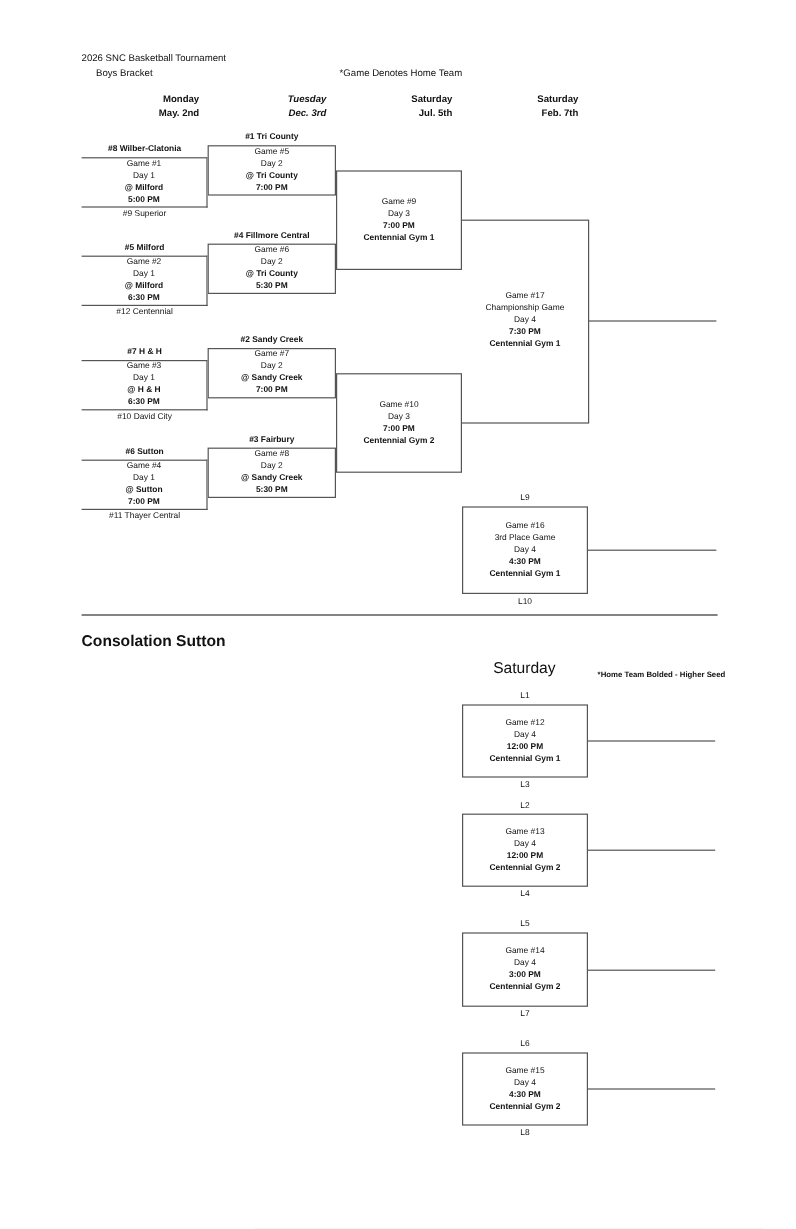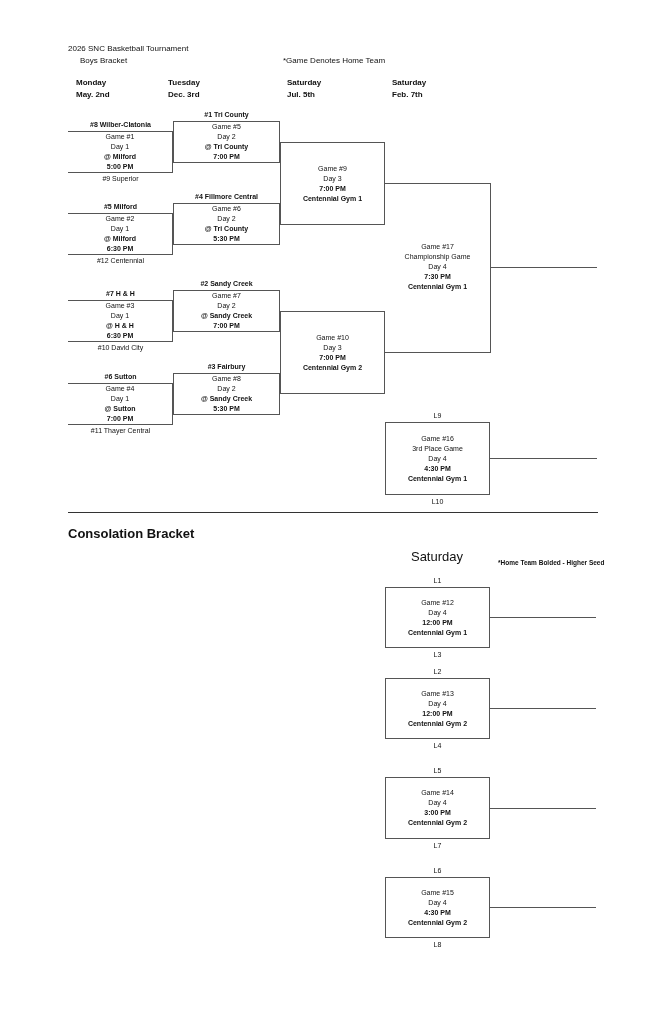--- a/index.html
+++ b/index.html
@@ -4,21 +4,21 @@
 <style>
   html,body { margin:0; padding:0; background:#e8e8e8; }
   .stage {
     position:relative; width:663px; height:1024px; margin:0 auto;
     background:#ffffff; overflow:hidden;
     font-family:"Liberation Sans", sans-serif; color:#111;
   }
   .t { position:absolute; white-space:nowrap; }
   .b { font-weight:bold; }
   .title { font-size:8px; font-weight:normal; line-height:12px; }
-  .colhead { position:absolute; width:90px; text-align:left; font-size:8px; font-weight:bold; line-height:12px; }
+  .colhead { position:absolute; width:90px; text-align:right; font-size:8px; font-weight:bold; line-height:12px; }
   .gb { position:absolute; box-sizing:border-box; border:1px solid #555; background:#fff; text-align:center; }
   .gb.noleft { border-left:0; }
   .gb.center { display:flex; flex-direction:column; justify-content:center; }
   .r { font-size:7px; line-height:10px; white-space:nowrap; }
   .team { position:absolute; width:105px; text-align:center; font-size:7px; line-height:10px; white-space:nowrap; }
   .hl { position:absolute; height:0; border-top:1px solid #555; }
   .vl { position:absolute; width:0; border-left:1px solid #555; }
   .divider { position:absolute; height:0; border-top:1px solid #333; }
   .h2 { font-size:13px; font-weight:bold; }
   .satur { position:absolute; width:110px; text-align:center; font-size:13px; }
@@ -30,21 +30,21 @@
 <div class="stage">
 
   <div class="t title" style="left:68px;top:43px;">2026 SNC Basketball Tournament</div>
   <div class="t title" style="left:80px;top:55px;">Boys Bracket</div>
   <div class="t title" style="left:283px;top:55px;">*Game Denotes Home Team</div>
 
   <div class="colhead" style="left:76px;top:77px;">
     <div>Monday</div>
     <div>May. 2nd</div>
   </div>
-  <div class="colhead" style="left:168px;top:77px;">
+  <div class="colhead" style="left:182px;top:77px;font-style:italic;">
     <div>Tuesday</div>
     <div>Dec. 3rd</div>
   </div>
   <div class="colhead" style="left:287px;top:77px;">
     <div>Saturday</div>
     <div>Jul. 5th</div>
   </div>
   <div class="colhead" style="left:392px;top:77px;">
     <div>Saturday</div>
     <div>Feb. 7th</div>
@@ -149,21 +149,21 @@
     <div class="r">3rd Place Game</div>
     <div class="r">Day 4</div>
     <div class="r b">4:30 PM</div>
     <div class="r b">Centennial Gym 1</div>
   </div>
   <div class="team" style="left:385px;top:497px;">L10</div>
   <div class="hl" style="left:490px;top:458px;width:107px;"></div>
 
   <div class="divider" style="left:68px;top:512px;width:530px;"></div>
 
-  <div class="t h2" style="left:68px;top:526px;">Consolation Bracket</div>
+  <div class="t h2" style="left:68px;top:526px;">Consolation Sutton</div>
   <div class="satur" style="left:382px;top:549px;">Saturday</div>
   <div class="t note-sm" style="left:498px;top:559px;">*Home Team Bolded - Higher Seed</div>
 
   <div class="team" style="left:385px;top:576px;">L1</div>
   <div class="gb center" style="left:385px;top:587px;width:105px;height:61px;">
     <div class="r">Game #12</div>
     <div class="r">Day 4</div>
     <div class="r b">12:00 PM</div>
     <div class="r b">Centennial Gym 1</div>
   </div>

